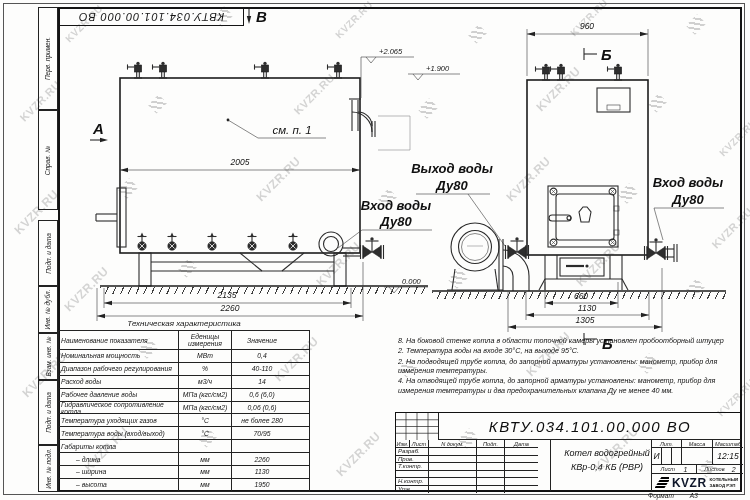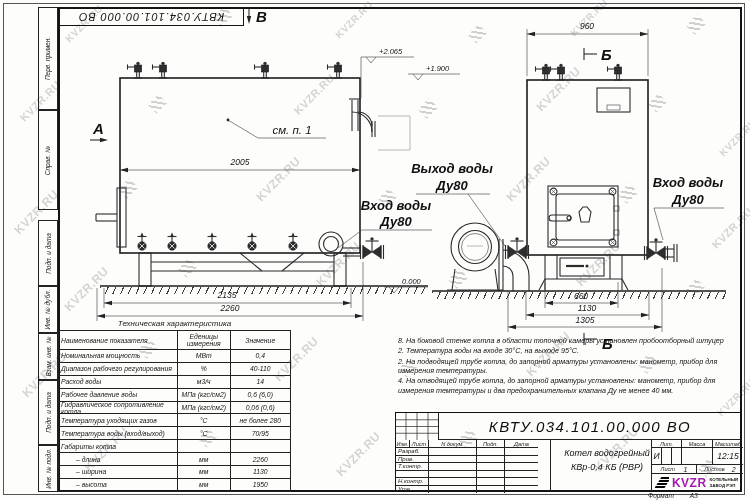--- a/index.html
+++ b/index.html
@@ -25,21 +25,21 @@
   .sv-m{stroke:#2b2b2b;stroke-width:1.1;fill:none;}
   .sv-k{stroke:#1c1c1c;stroke-width:1.6;fill:none;}
   .sv-g{stroke:#8a8a8a;stroke-width:.6;fill:none;}
   .txt-dim{font:italic 8.5px "Liberation Sans",sans-serif;fill:#141414;text-anchor:middle;}
   .txt-lbl{font:italic bold 13px "Liberation Sans",sans-serif;fill:#101010;text-anchor:middle;}
   .txt-view{font:italic bold 15px "Liberation Sans",sans-serif;fill:#101010;}
   .txt-see{font:italic 11.5px "Liberation Sans",sans-serif;fill:#141414;text-anchor:middle;}
   .txt-elev{font:italic 7.5px "Liberation Sans",sans-serif;fill:#141414;}
   .hatch{position:absolute;height:7px;background:repeating-linear-gradient(115deg,#3c3c3c 0 1px,transparent 1px 7px);}
   
-  .tt{position:absolute;left:58px;top:319px;width:233px;}
+  .tt{position:absolute;left:58px;top:319px;width:252px;}
   .tt-title{font:italic 8px "Liberation Sans",sans-serif;text-align:center;margin-bottom:2px;color:#161616;}
   .tt-grid{border:1.2px solid #222;box-sizing:border-box;background:transparent;}
   .tt-hrow,.tt-row{display:flex;border-bottom:1px solid #222;}
   .tt-row:last-child{border-bottom:none;}
   .tc{font:italic 6.8px "Liberation Sans",sans-serif;color:#141414;padding:0 2px;border-right:1px solid #222;
       display:flex;align-items:center;box-sizing:border-box;}
   .tc1{width:120px;} .tc2{width:53px;justify-content:center;text-align:center;}
   .tc3{width:60px;justify-content:center;text-align:center;border-right:none;}
   .tt-hrow{height:18px;} .tt-row{height:11.9px;}
   .ind{padding-left:17px;}
@@ -53,21 +53,21 @@
   .tb-desig{left:42px;top:0;width:303px;height:27px;display:flex;align-items:center;justify-content:center;
             font:italic 15px "Liberation Sans",sans-serif;letter-spacing:1.5px;color:#0e0e0e;}
   .sigl{font:italic 5.6px "Liberation Sans",sans-serif;display:flex;align-items:center;justify-content:center;color:#1a1a1a;}
   .sigr{font:italic 6px "Liberation Sans",sans-serif;display:flex;align-items:center;padding-left:2px;color:#1a1a1a;}
   .tb-name{left:142px;top:27px;width:113px;height:51px;text-align:center;
            font:italic 9px "Liberation Sans",sans-serif;padding-top:7px;line-height:1.5;color:#101010;margin-left:12px;}
   .litv{font:italic 8.5px "Liberation Sans",sans-serif;display:flex;align-items:center;justify-content:center;color:#101010;}
   .sheetrow{font:italic 5.6px "Liberation Sans",sans-serif;display:flex;align-items:center;justify-content:space-evenly;color:#1a1a1a;}
   .sheetrow b{font:italic 7px "Liberation Sans",sans-serif;font-weight:normal;}
   .logo-cell{left:255px;top:61px;width:90px;height:17px;display:flex;align-items:center;justify-content:center;gap:3px;}
-  .logo-kvzr{font:bold 12px "Liberation Sans",sans-serif;color:#a21caf;letter-spacing:.5px;}
+  .logo-kvzr{font:bold 12px "Liberation Sans",sans-serif;color:#0f172a;letter-spacing:.5px;}
   .logo-sub{font:bold 4.4px "Liberation Sans",sans-serif;color:#111;line-height:1.3;}
   .fmt{position:absolute;left:648px;top:492px;font:italic 6.5px "Liberation Sans",sans-serif;color:#161616;display:flex;gap:16px;}
 </style>
 </head>
 <body>
 
 <div class="sheet">
 
   <div id="wm-layer">
       <span class="wm wm-text" style="left: 60px; top: 18px; font-size: 10px;">KVZR.RU</span>

